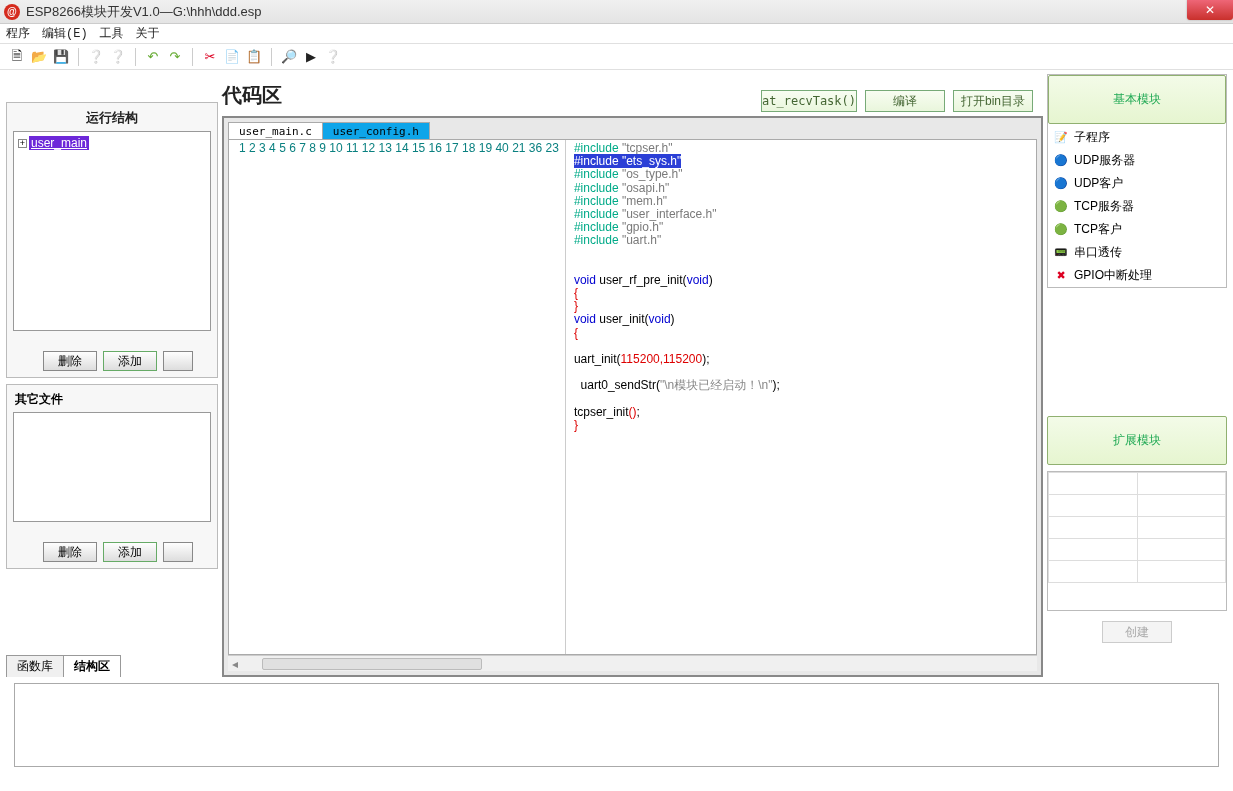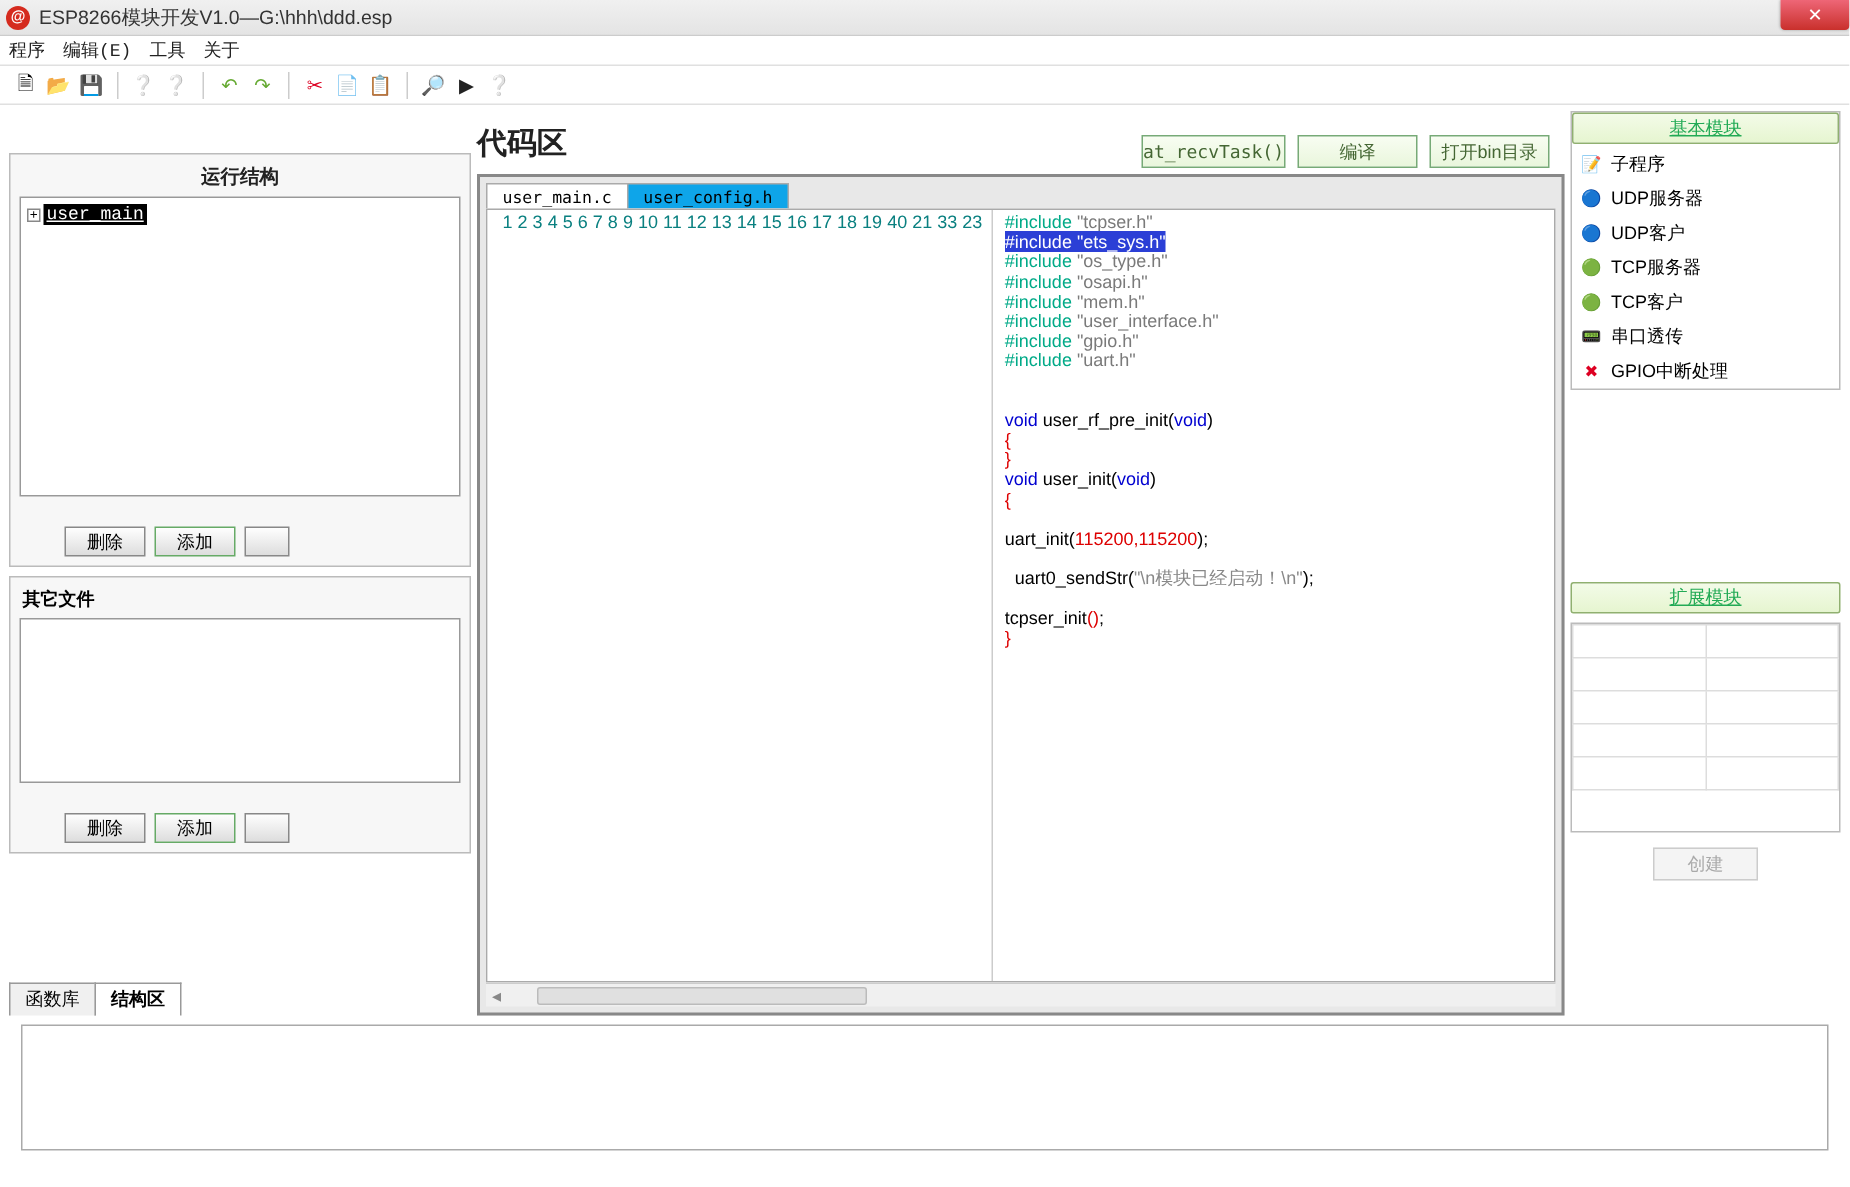--- a/index.html
+++ b/index.html
@@ -15,34 +15,34 @@
 .menubar { height:20px; background:#fff; border-bottom:1px solid #e0e0e0; display:flex; align-items:center; padding:0 6px; gap:12px; }
 .menubar span { color:#222; cursor:default;font-family:Liberation Mono, monospace; }
 
 
 .toolbar { height:26px; background:#fff; border-bottom:1px solid #e0e0e0; display:flex; align-items:center; padding:0 8px; gap:4px; }
 .toolbar .sep { width:1px; height:18px; background:#ccc; margin:0 4px; }
 .tbtn { width:18px; height:18px; display:flex; align-items:center; justify-content:center; cursor:pointer; font-size:13px; }
 
 
 .main { display:flex; height:calc(100% - 24px - 20px - 26px - 110px); padding:4px 6px; gap:4px; }
-.leftcol { width:308px; display:flex; flex-direction:column; gap:6px; padding-top:28px; }
+.leftcol { width:212px; display:flex; flex-direction:column; gap:6px; padding-top:28px; }
 .centercol { flex:1; display:flex; flex-direction:column; }
 .rightcol { width:180px; display:flex; flex-direction:column; gap:4px; }
 
 
 .panel { border:1px solid #bbb; background:#f7f7f7; padding:4px 6px 6px 6px; }
 .panel-title { font-weight:bold; text-align:center; padding:2px 0 4px 0; color:#222; font-size:13px; }
-.panel-green-title { background:linear-gradient(to bottom,#f3fbe8,#e6f5d0); border:1px solid #90b070; text-align:center; padding:1px 0; color:#2a5; font-size:12px; margin-bottom:2px; border-radius:2px;text-decoration:underline; }
+.panel-green-title { background:linear-gradient(to bottom,#f3fbe8,#e6f5d0); border:1px solid #90b070; text-align:center; padding:15px 0; color:#2a5; font-size:12px; margin-bottom:2px; border-radius:2px; }
 
 
 .treebox { background:#fff; border:1px solid #999; height:200px; padding:4px; overflow:auto; }
 .treenode { display:flex; align-items:center; gap:2px; }
 .treenode .exp { width:9px; height:9px; border:1px solid #888; display:flex; align-items:center; justify-content:center; font-size:9px; line-height:1; }
-.treenode .lbl { background:#000000; color:#fff; padding:0 2px; font-family:Liberation Mono, monospace; text-decoration:underline; }
+.treenode .lbl { background:#6d28d9; color:#fff; padding:0 2px; font-family:Liberation Sans, sans-serif; text-decoration:underline; }
 .btnrow { display:flex; gap:6px; margin-top:8px; padding-left:30px; }
 .btn { min-width:54px; height:20px; border:1px solid #888; background:linear-gradient(to bottom,#fefefe,#ddd); display:flex; align-items:center; justify-content:center; cursor:pointer;margin-top:12px; }
 .btn-green { border-color:#6a6; }
 .listbox { background:#fff; border:1px solid #999; height:110px; }
 
 
 .lefttabs { display:flex; margin-top:auto; }
 .lefttabs .tab { border:1px solid #999; border-bottom:none; padding:2px 10px; background:#f0f0f0; margin-right:-1px; }
 .lefttabs .tab.active { background:#fff; font-weight:bold; }
 
@@ -187,21 +187,21 @@
 <span>12</span>
 <span>13</span>
 <span>14</span>
 <span>15</span>
 <span>16</span>
 <span>17</span>
 <span>18</span>
 <span>19</span>
 <span>40</span>
 <span>21</span>
-<span>33</span>
+<span>36</span>
 <span>23</span></div>
         <div class="code"><span class="pp">#include</span> <span class="str">"tcpser.h"</span>
 <span class="hl"><span>#include</span> <span>"ets_sys.h"</span></span>
 <span class="pp">#include</span> <span class="str">"os_type.h"</span>
 <span class="pp">#include</span> <span class="str">"osapi.h"</span>
 <span class="pp">#include</span> <span class="str">"mem.h"</span>
 <span class="pp">#include</span> <span class="str">"user_interface.h"</span>
 <span class="pp">#include</span> <span class="str">"gpio.h"</span>
 <span class="pp">#include</span> <span class="str">"uart.h"</span>
 

